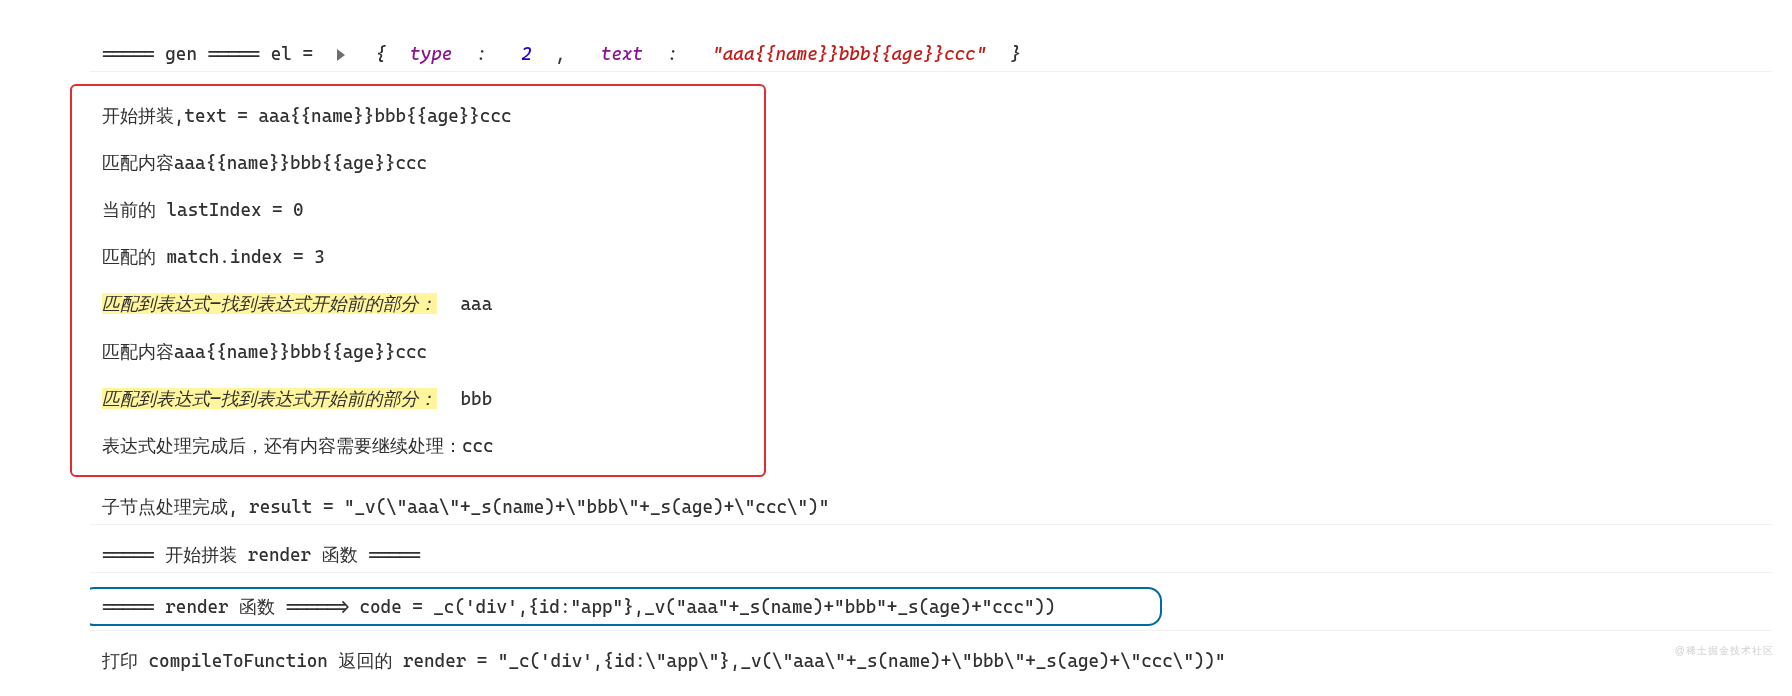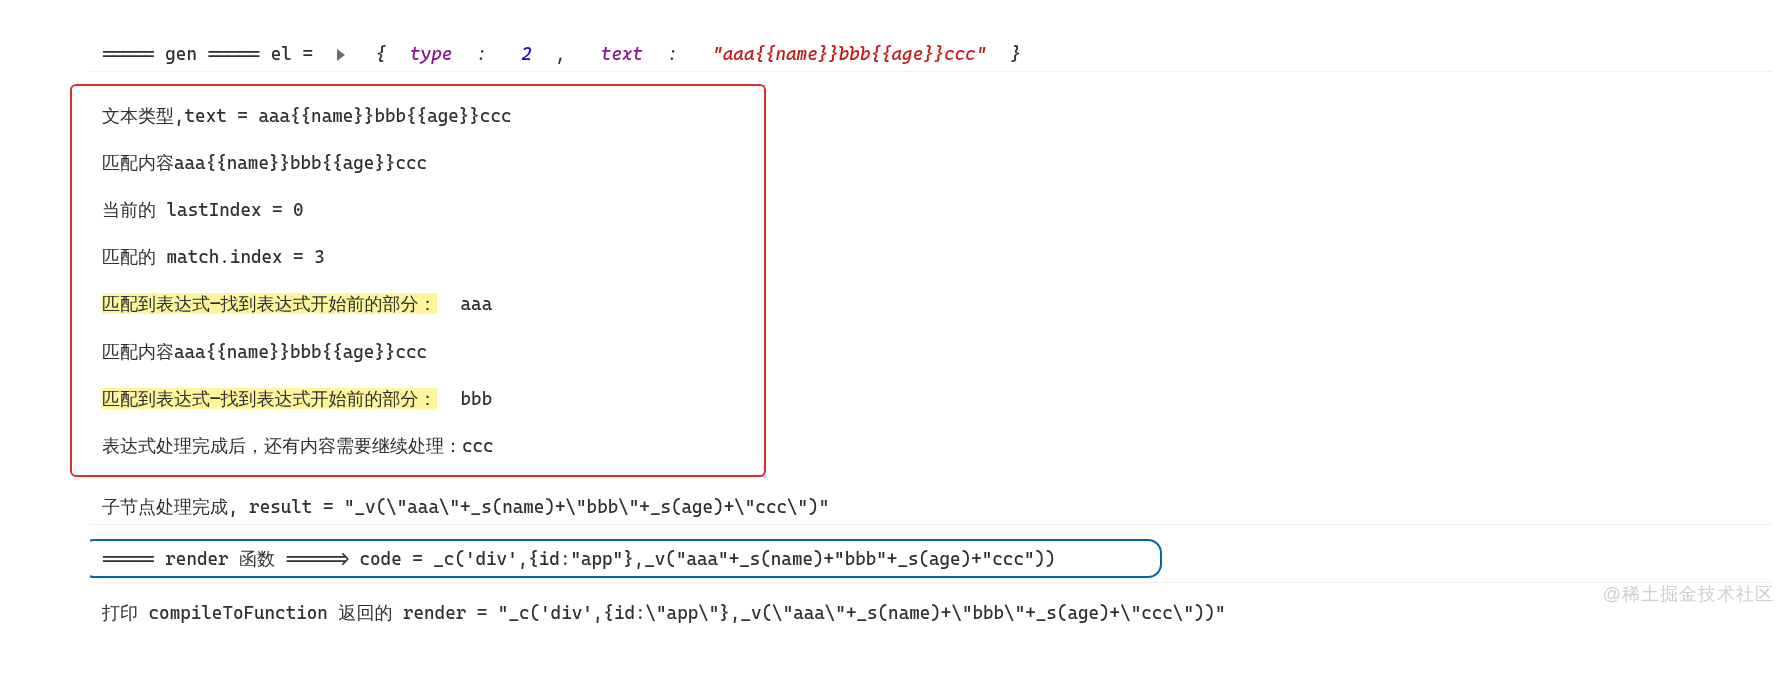--- a/index.html
+++ b/index.html
@@ -35,64 +35,68 @@
     .red-box {
       border: 2px solid #e02d2d;
       border-radius: 6px;
       margin: 2px 0 4px -8px;
       padding: 0 0 0 6px;
       width: 696px;
     }
     .red-box .row { border-bottom: none; }
     .hl {
       background: #fff59d;
+      font-style: italic;
     }
     .blue-box {
       border: 2px solid #0369a1;
       border-radius: 14px;
       margin: 2px 0 4px -10px;
       padding: 0 8px;
       display: inline-block;
       width: 1082px;
     }
     .watermark {
       position: absolute;
       right: 18px;
       bottom: 6px;
       color: #cfcfcf;
-      font-size: 18px;
+      font-size: 10px;
       font-family: -apple-system, BlinkMacSystemFont, "PingFang SC", sans-serif;
       letter-spacing: 1px;
     }
   </style>
 </head>
 <body>
 
 <div class="console">
 
   <div class="row">
     <span>===== gen ===== el = </span>
     <span class="expand-arrow"></span><span class="obj-italic"><span>{</span><span class="k-key">type</span><span>: </span><span class="k-num">2</span><span>, </span><span class="k-key">text</span><span>: </span><span class="k-str">"aaa{{name}}bbb{{age}}ccc"</span><span>}</span></span>
   </div>
 
   <div class="red-box" id="redbox">
-      <div class="row"><span>文本类型,text = aaa{{name}}bbb{{age}}ccc</span></div>
+      <div class="row"><span>开始拼装,text = aaa{{name}}bbb{{age}}ccc</span></div>
       <div class="row"><span>匹配内容aaa{{name}}bbb{{age}}ccc</span></div>
       <div class="row"><span>当前的 lastIndex = 0</span></div>
       <div class="row"><span>匹配的 match.index = 3</span></div>
       <div class="row"><span class="hl">匹配到表达式—找到表达式开始前的部分：</span><span>aaa</span></div>
       <div class="row"><span>匹配内容aaa{{name}}bbb{{age}}ccc</span></div>
       <div class="row"><span class="hl">匹配到表达式—找到表达式开始前的部分：</span><span>bbb</span></div>
       <div class="row"><span>表达式处理完成后，还有内容需要继续处理：ccc</span></div>
     </div>
 
   <div class="row">
     <span>子节点处理完成, result = "_v(\"aaa\"+_s(name)+\"bbb\"+_s(age)+\"ccc\")"</span>
   </div>
 
+  <div class="row">
+    <span>===== 开始拼装 render 函数 =====</span>
+  </div>
 
   <div class="row" style="border-bottom:1px solid #f0f0f0;">
     <span class="blue-box">
       <span>===== render 函数 =====&gt; code = _c('div',{id:"app"},_v("aaa"+_s(name)+"bbb"+_s(age)+"ccc"))</span>
     </span>
   </div>
 
   <div class="row" style="border-bottom:none;">
     <span>打印 compileToFunction 返回的 render = "_c('div',{id:\"app\"},_v(\"aaa\"+_s(name)+\"bbb\"+_s(age)+\"ccc\"))"</span>
   </div>

